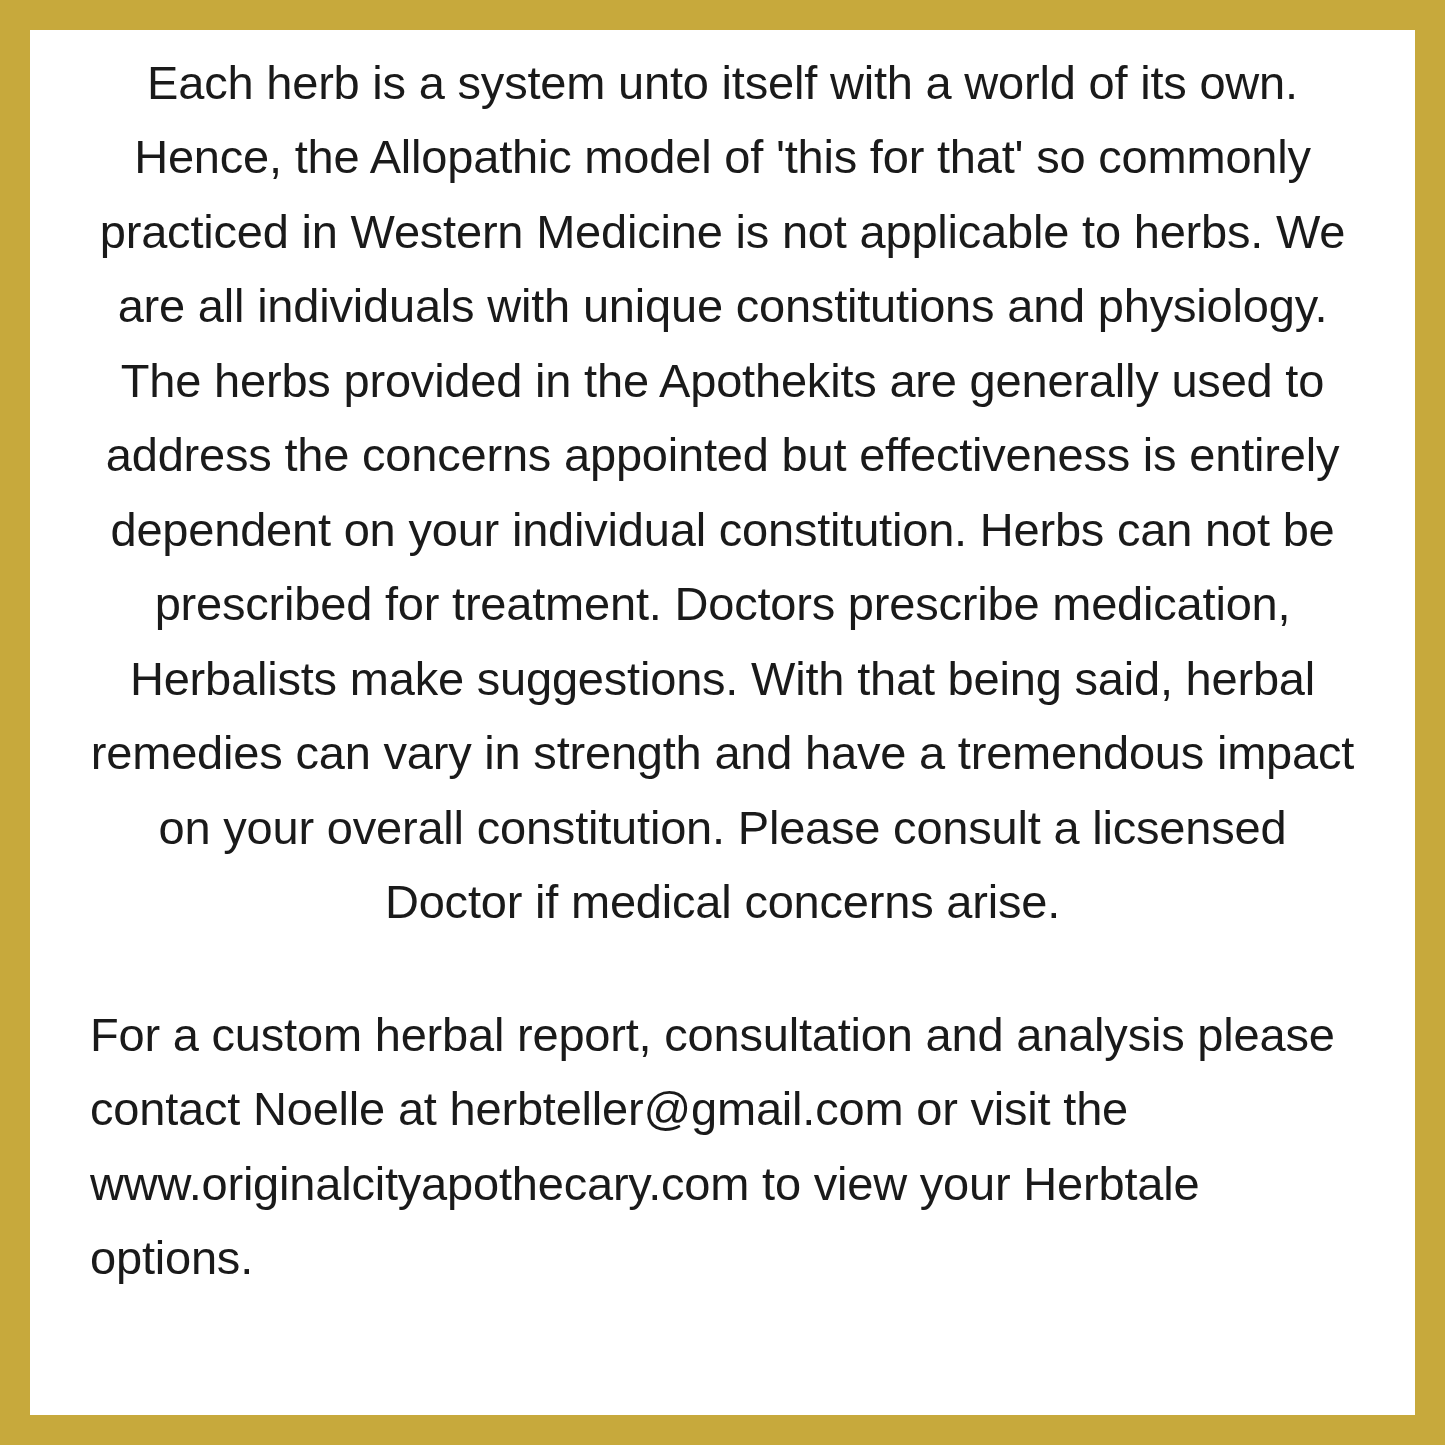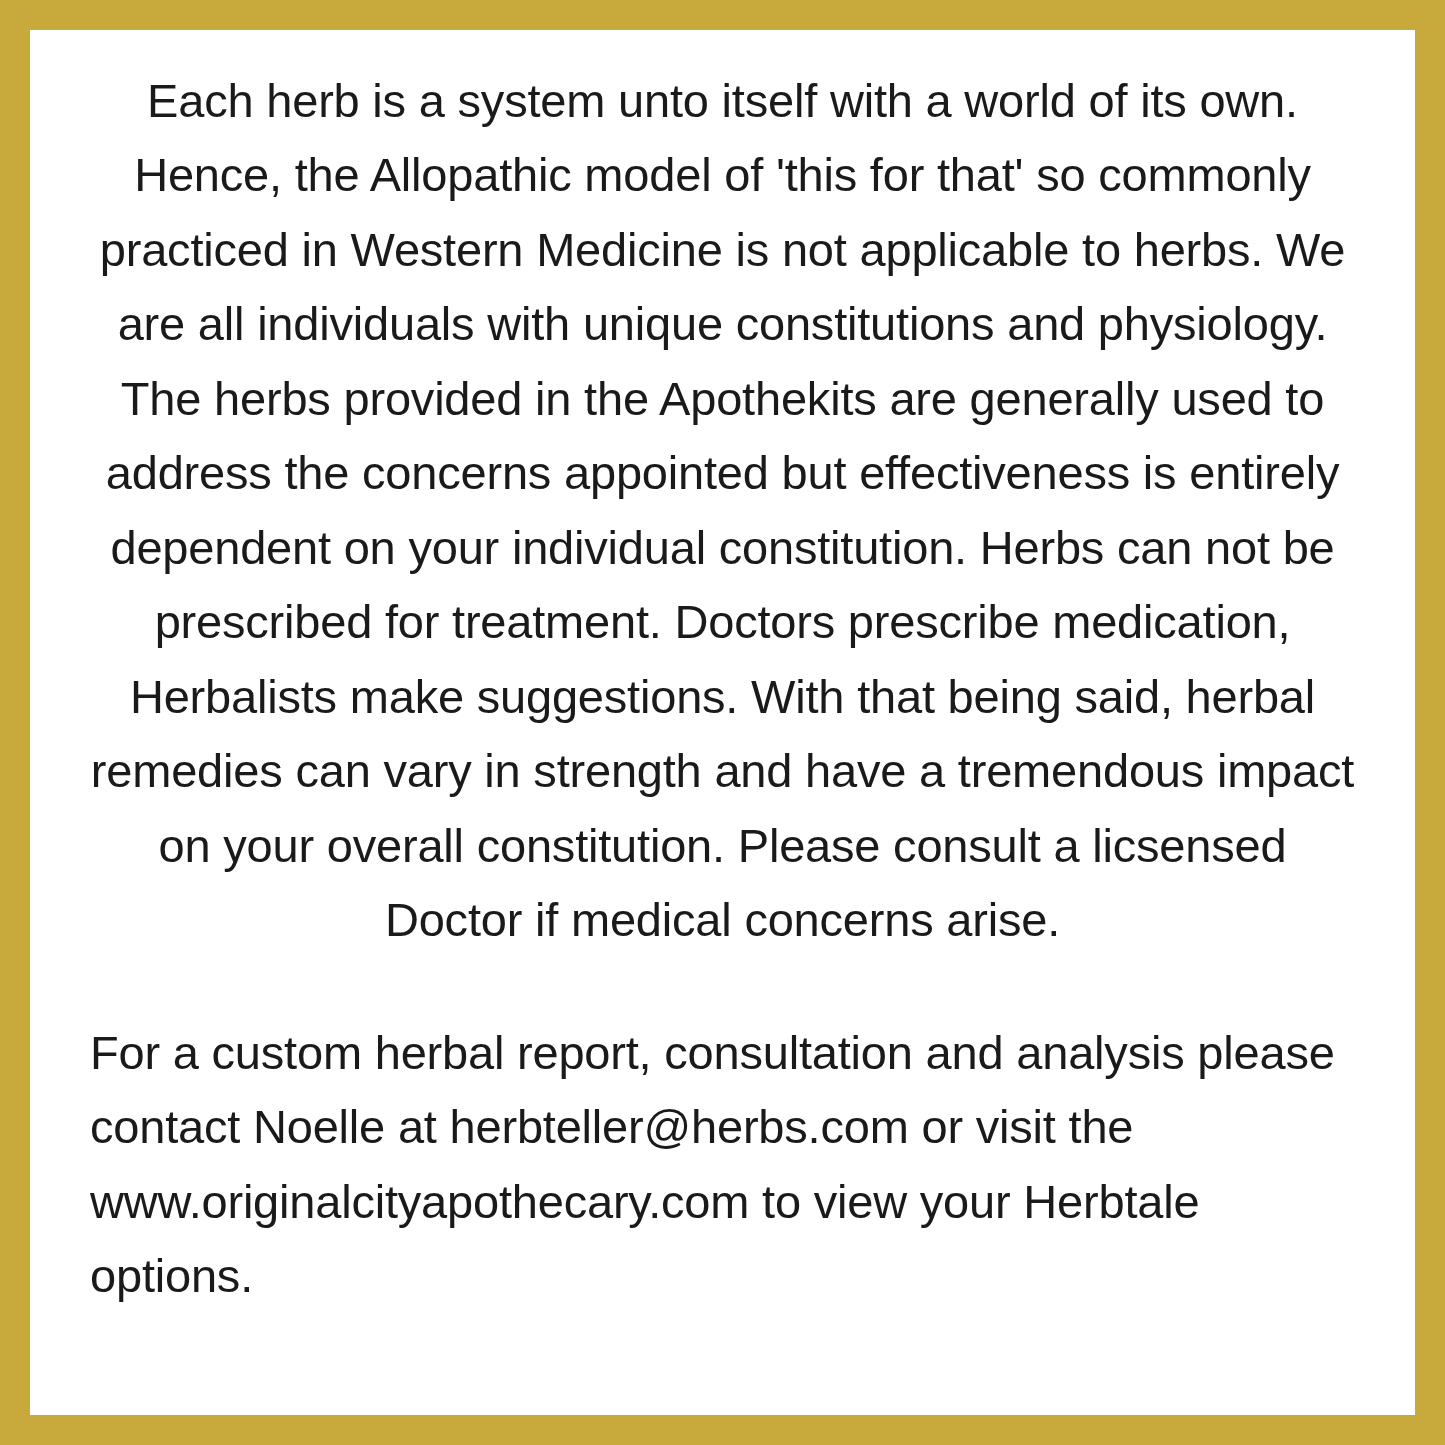--- a/index.html
+++ b/index.html
@@ -14,21 +14,21 @@
     overflow: hidden;
   }
   .card {
     position: absolute;
     left: 30px;
     top: 30px;
     width: 1385px;
     height: 1385px;
     background: #ffffff;
     box-sizing: border-box;
-    padding: 34px 60px 0 60px;
+    padding: 16px 60px 0 60px;
   }
   .para {
     color: #1a1a1a;
     font-size: 47px;
     line-height: 1.585;
     letter-spacing: -0.2px;
     margin: 0;
   }
   .para-main {
     text-align: center;
@@ -36,14 +36,14 @@
   .para-contact {
     text-align: left;
     margin-top: 58px;
   }
 </style>
 </head>
 <body>
 
 <div class="card">
   <p class="para para-main">Each herb is a system unto itself with a world of its own. Hence, the Allopathic model of 'this for that' so commonly practiced in Western Medicine is not applicable to herbs. We are all individuals with unique constitutions and physiology. The herbs provided in the Apothekits are generally used to address the concerns appointed but effectiveness is entirely dependent on your individual constitution. Herbs can not be prescribed for treatment. Doctors prescribe medication, Herbalists make suggestions. With that being said, herbal remedies can vary in strength and have a tremendous impact on your overall constitution. Please consult a licsensed Doctor if medical concerns arise.</p>
-  <p class="para para-contact">For a custom herbal report, consultation and analysis please contact Noelle at herbteller@herbs.com or visit the www.originalcityapothecary.com to view your Herbtale options.</p>
+  <p class="para para-contact">For a custom herbal report, consultation and analysis please contact Noelle at herbteller@gmail.com or visit the www.originalcityapothecary.com to view your Herbtale options.</p>
 </div>
 
 </body></html>

